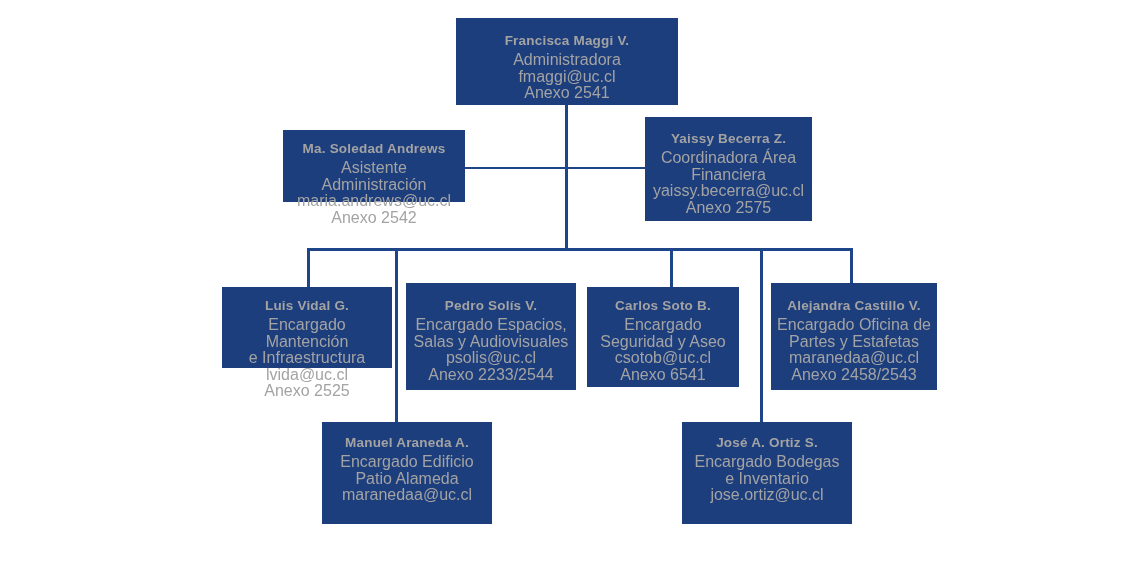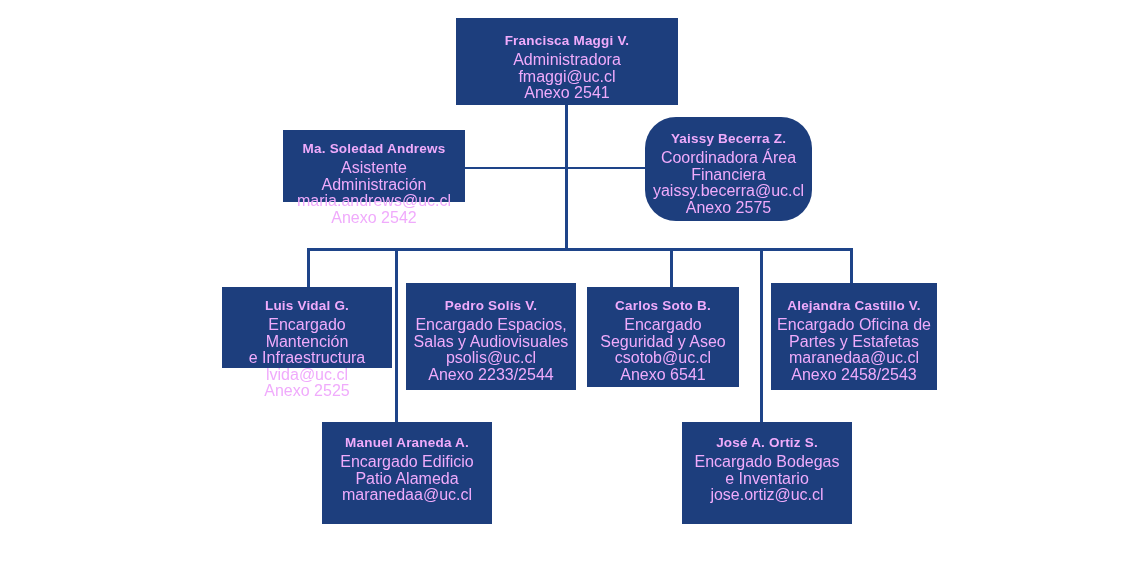--- a/index.html
+++ b/index.html
@@ -26,38 +26,38 @@
   .c-drop-luis    { left: 307px; top: 248px; width: 3px;  height: 40px;  }
   .c-drop-manuel  { left: 395px; top: 248px; width: 3px;  height: 175px; }
   .c-drop-carlos  { left: 670px; top: 248px; width: 3px;  height: 40px;  }
   .c-drop-jose    { left: 760px; top: 248px; width: 3px;  height: 175px; }
   .c-drop-alejandra { left: 850px; top: 248px; width: 3px; height: 36px; }
   
   .node {
     position: absolute;
     box-sizing: border-box;
     background: #1d3e7d;
-    color: #f0abfc;
+    color: #a3a3a3;
     text-align: center;
     padding: 24px 6px 0 6px;
   }
   .node-title {
     font-weight: bold;
     font-size: 13.5px;
     line-height: 18px;
     margin-bottom: 2px;
     letter-spacing: 0.2px;
   }
   .node-line {
     font-size: 16px;
     line-height: 16.5px;
   }
   .n-francisca { left: 456px; top: 18px;  width: 222px; height: 87px;  padding-top: 14px; }
   .n-soledad   { left: 283px; top: 130px; width: 182px; height: 72px;  padding-top: 10px; }
-  .n-yaissy    { left: 645px; top: 117px; width: 167px; height: 104px; padding-top: 13px; border-radius: 31px; }
+  .n-yaissy    { left: 645px; top: 117px; width: 167px; height: 104px; padding-top: 13px; }
   .n-luis      { left: 222px; top: 287px; width: 170px; height: 81px; padding-top: 10px; }
   .n-pedro     { left: 406px; top: 283px; width: 170px; height: 107px; padding-top: 14px; }
   .n-carlos    { left: 587px; top: 287px; width: 152px; height: 100px; padding-top: 10px; }
   .n-alejandra { left: 771px; top: 283px; width: 166px; height: 107px; padding-top: 14px; }
   .n-manuel    { left: 322px; top: 422px; width: 170px; height: 102px; padding-top: 12px; }
   .n-jose      { left: 682px; top: 422px; width: 170px; height: 102px; padding-top: 12px; }
 </style>
 </head>
 <body>
 

